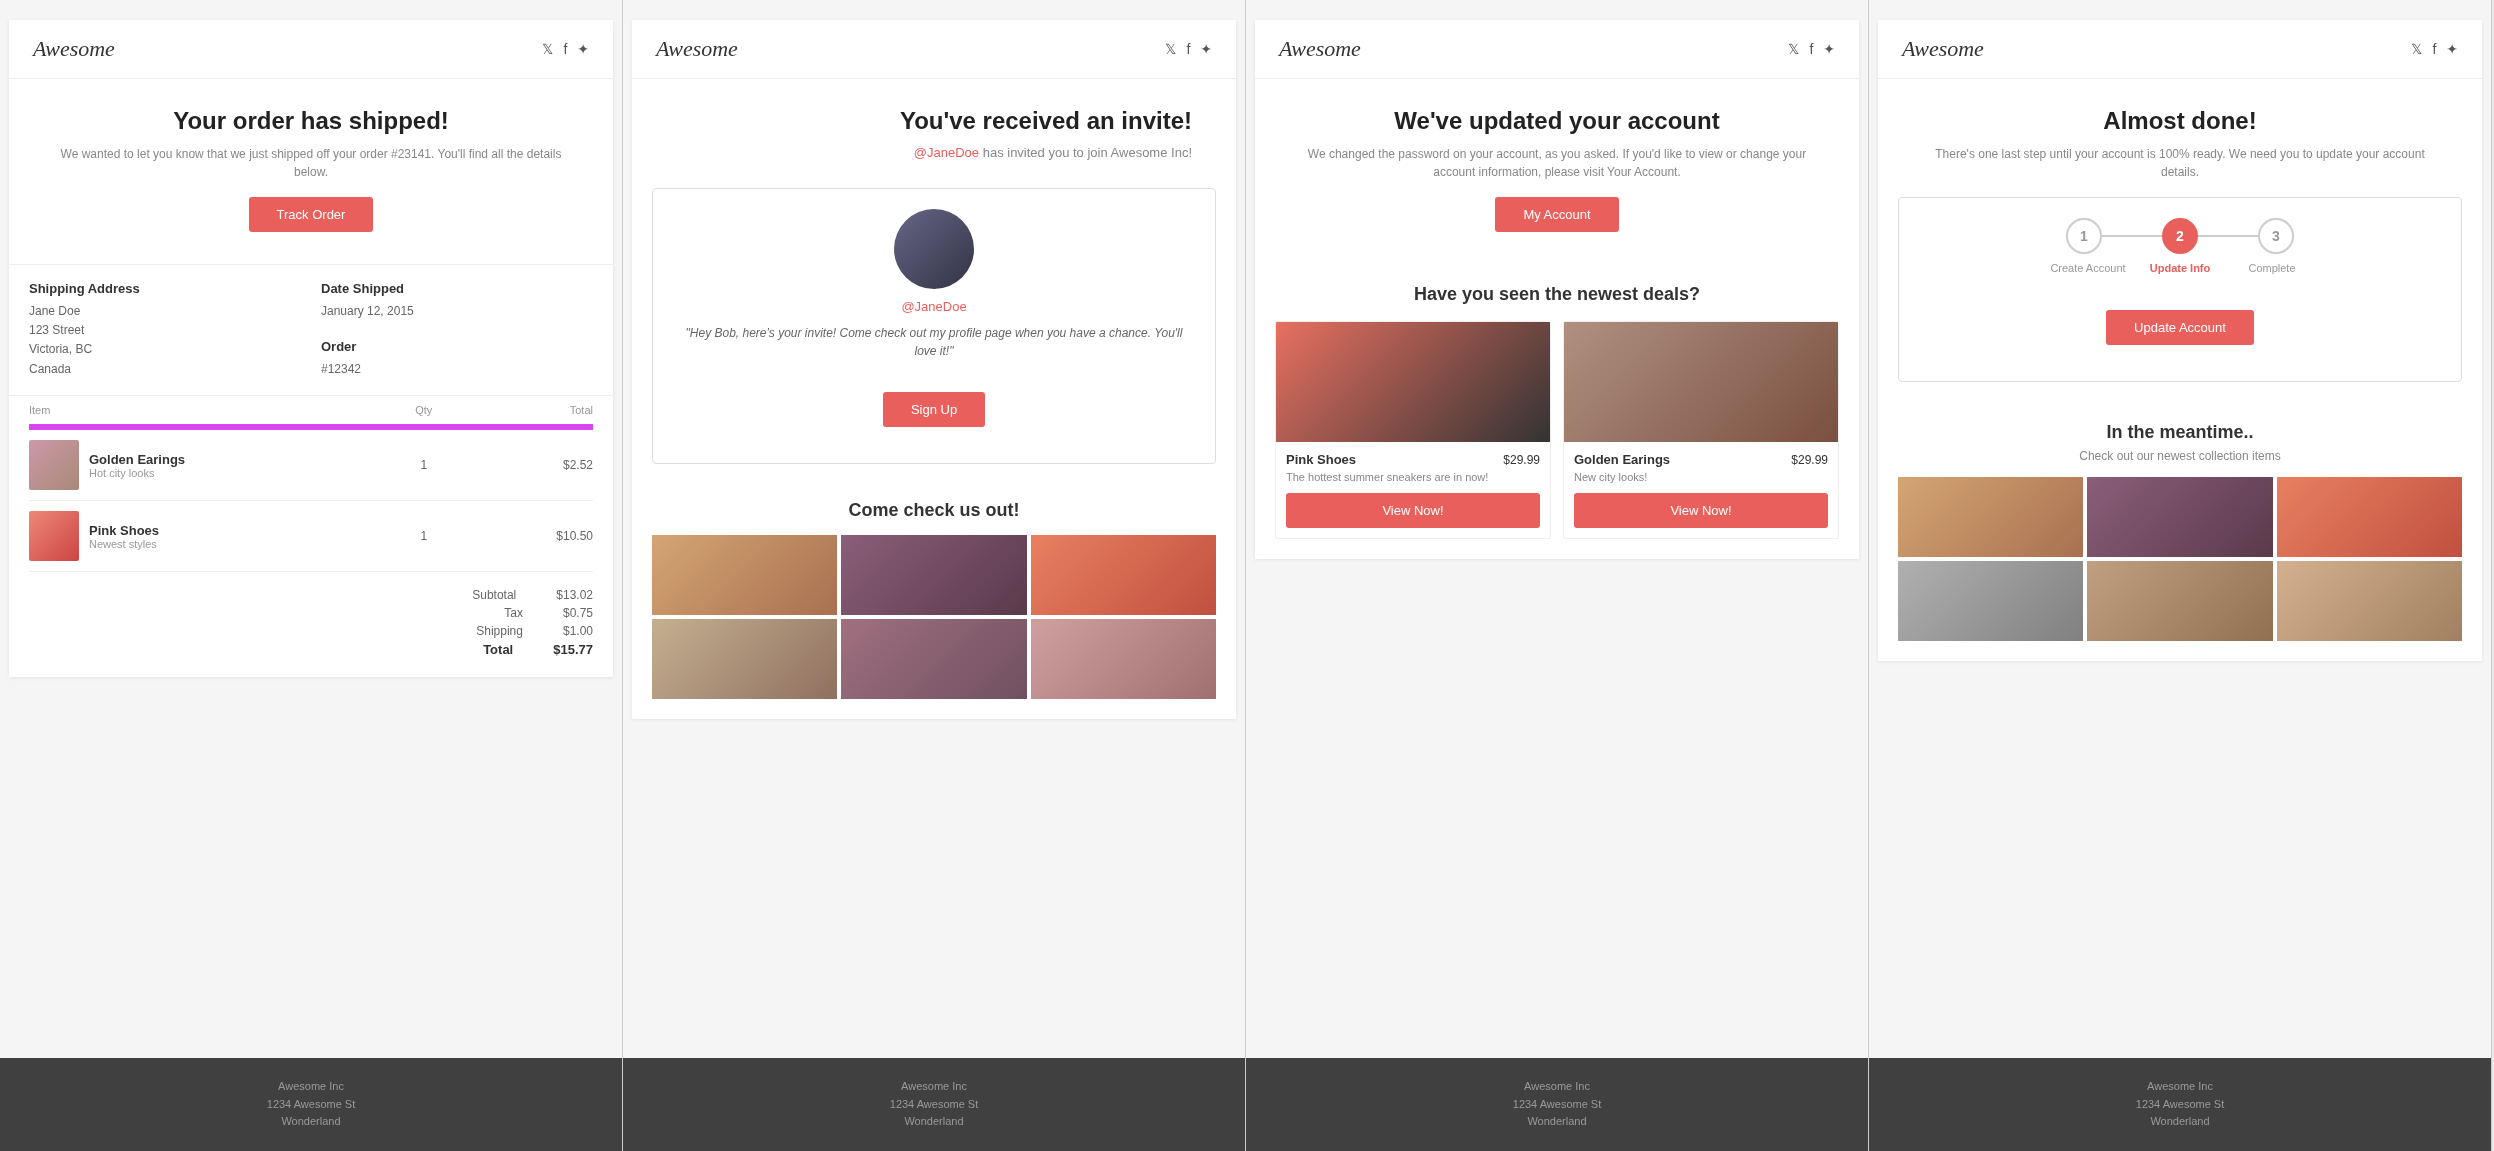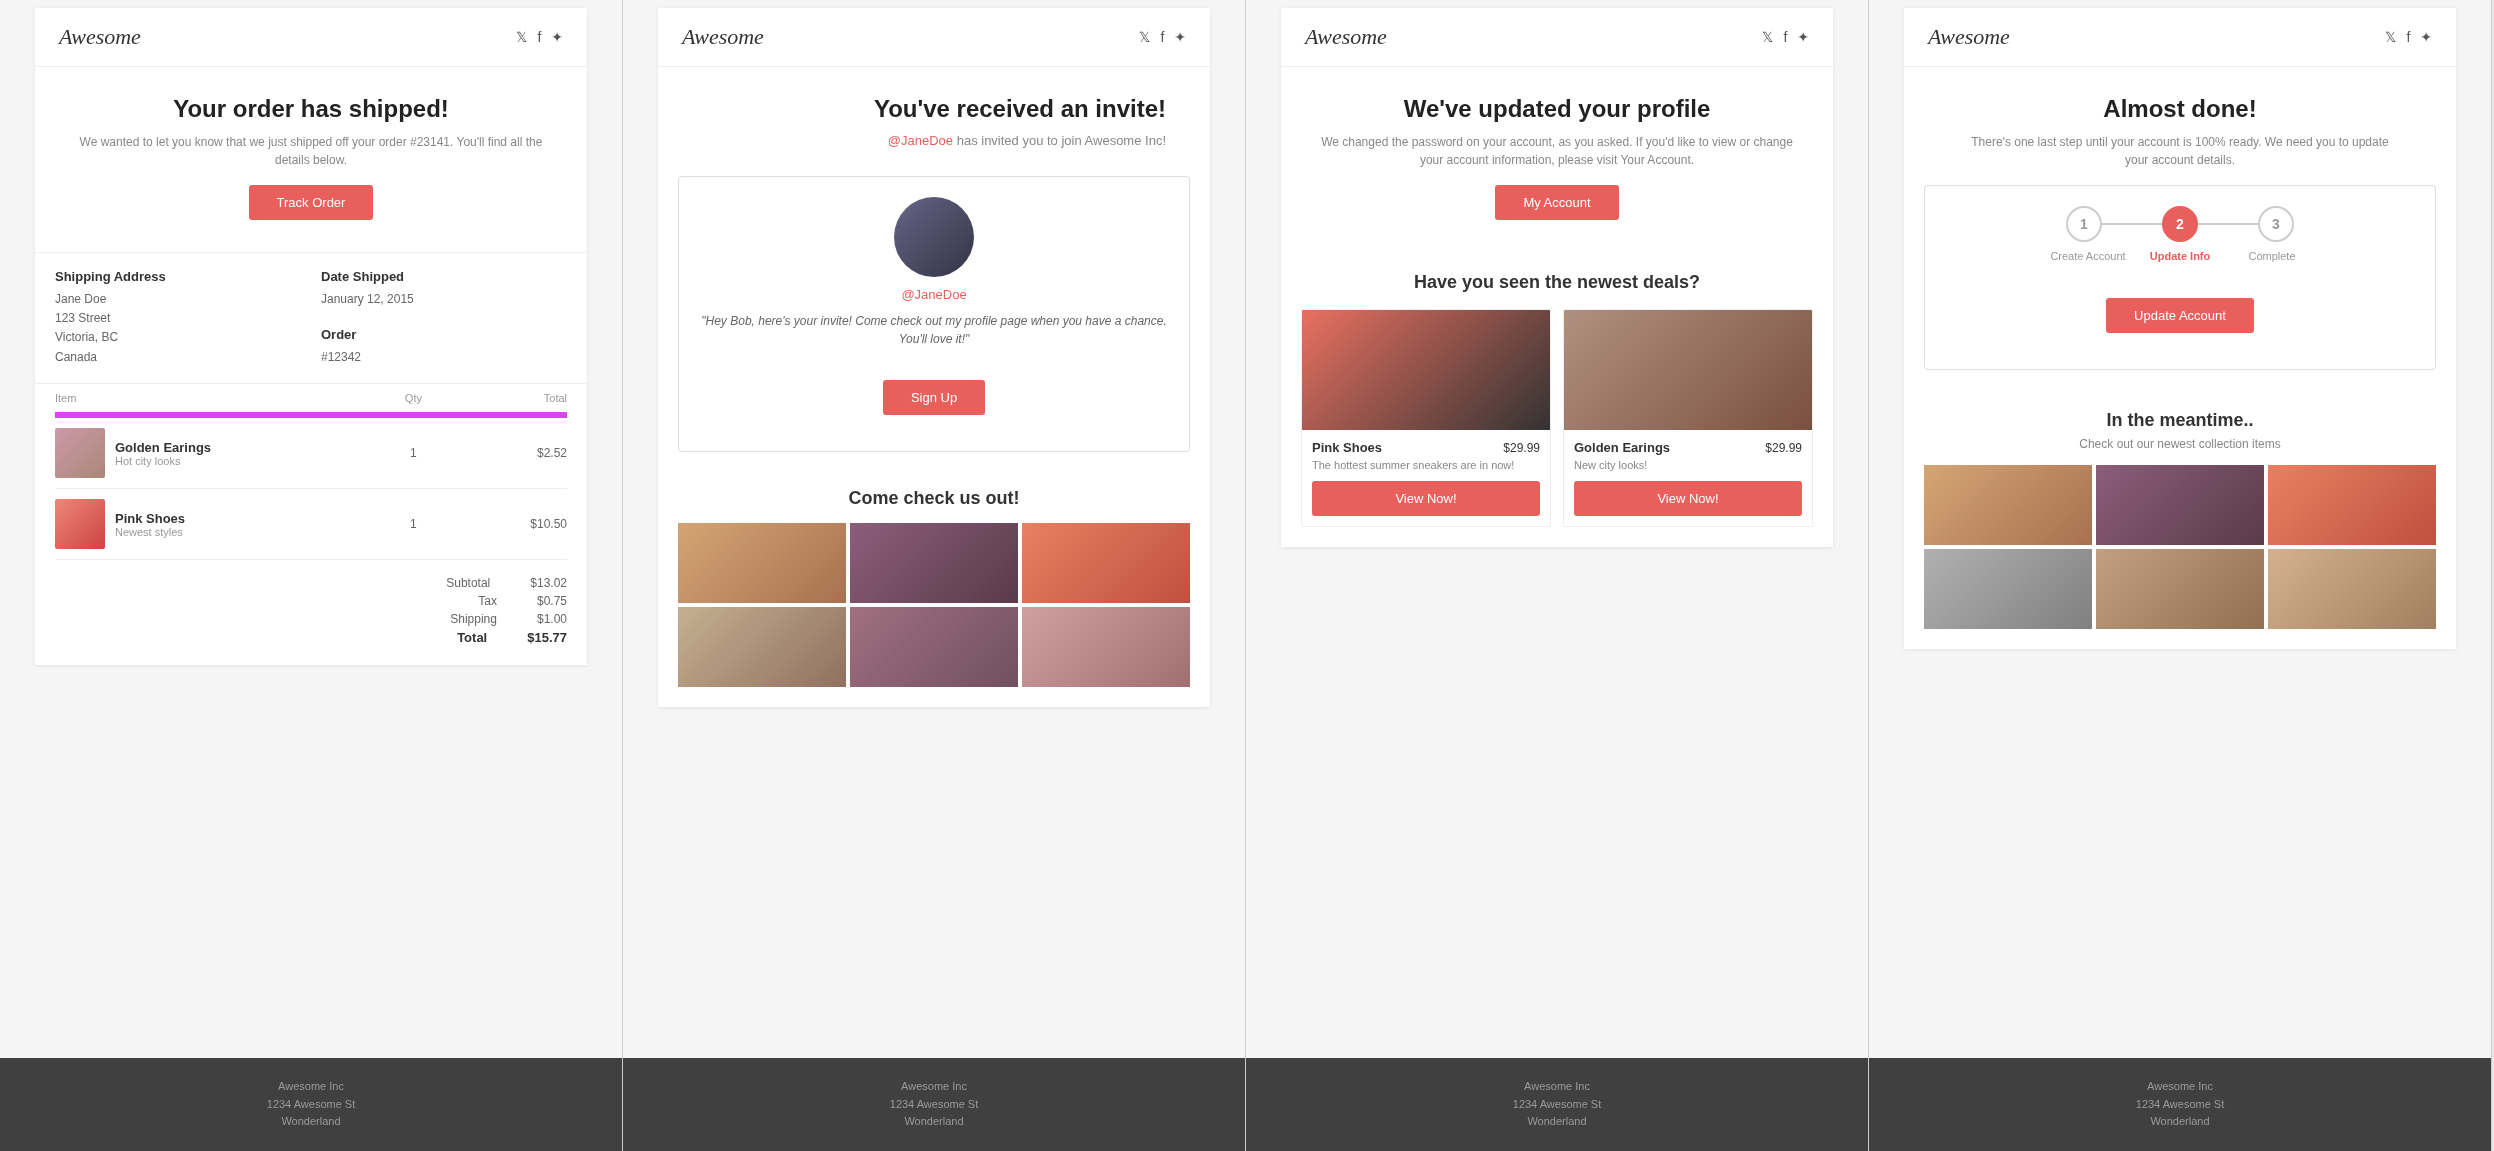--- a/index.html
+++ b/index.html
@@ -15,22 +15,22 @@
     .email-panel {
       width: 623px;
       background: #f5f5f5;
       border-right: 1px solid #ccc;
       display: flex;
       flex-direction: column;
     }
 
     .email-card {
       background: #fff;
-      margin: 8px auto;
-      width: 552px;
+      margin: 20px auto;
+      width: 604px;
       box-shadow: 0 1px 4px rgba(0,0,0,0.08);
     }
 
     
     .email-header {
       background: #fff;
       padding: 16px 24px;
       display: flex;
       justify-content: space-between;
       align-items: center;
@@ -578,21 +578,21 @@
     <div class="email-header">
       <span class="logo">Awesome</span>
       <div class="social-icons">
         <span class="social-icon">𝕏</span>
         <span class="social-icon">f</span>
         <span class="social-icon">✦</span>
       </div>
     </div>
 
     <div class="panel3-hero">
-      <h1>We've updated your profile</h1>
+      <h1>We've updated your account</h1>
       <p>We changed the password on your account, as you asked. If you'd like to view or change your account information, please visit Your Account.</p>
       <button class="btn-primary">My Account</button>
     </div>
 
     <div class="deals-section">
       <h2>Have you seen the newest deals?</h2>
       <div class="deals-grid">
 
         <div class="deal-card">
           <div class="deal-img deal-img-shoes"></div>

